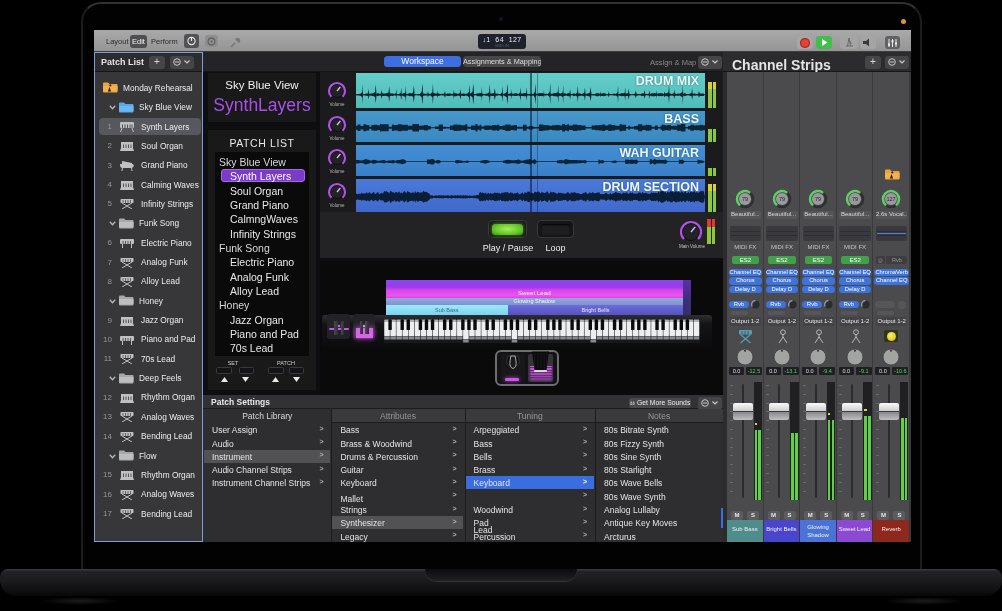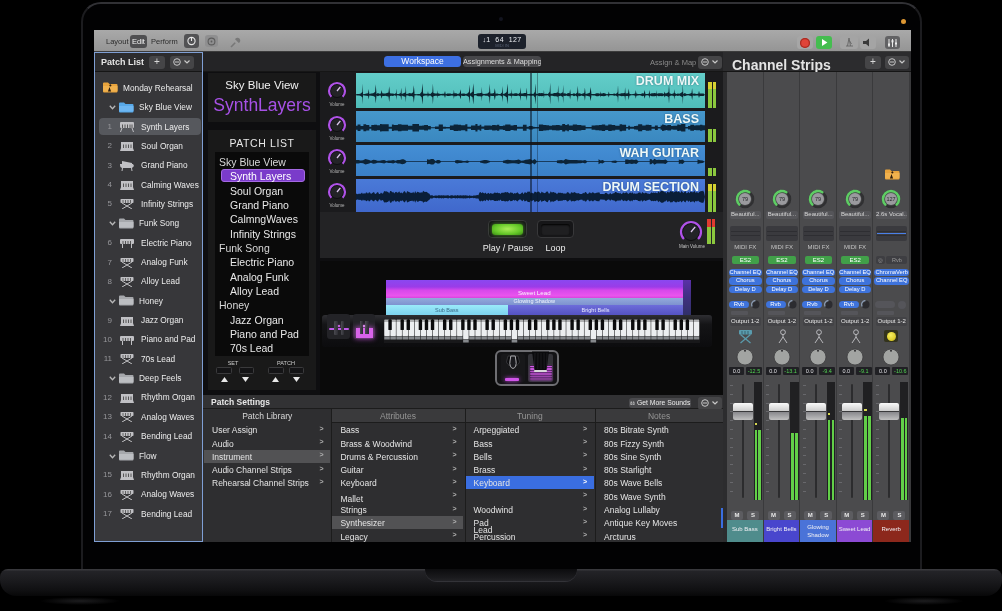--- a/index.html
+++ b/index.html
@@ -712,21 +712,21 @@
 <div style="left:501.1px;top:379px;width:1px;height:133px;background:#1c1c1c;"></div>
 <div class="t" style="left:118px;top:395.2px;width:106.4px;height:10px;font-size:8.5px;color:#e4e4e4;">User Assign</div>
 <div style="left:225.4px;top:394.7px;width:9px;height:10px;font-size:7px;font-weight:bold;color:#b0b0b0;">&gt;</div>
 <div class="t" style="left:118px;top:408.5px;width:106.4px;height:10px;font-size:8.5px;color:#e4e4e4;">Audio</div>
 <div style="left:225.4px;top:408.0px;width:9px;height:10px;font-size:7px;font-weight:bold;color:#b0b0b0;">&gt;</div>
 <div style="left:110px;top:419.6px;width:126.4px;height:13.3px;background:#525254;"></div>
 <div class="t" style="left:118px;top:421.8px;width:106.4px;height:10px;font-size:8.5px;color:#e4e4e4;">Instrument</div>
 <div style="left:225.4px;top:421.3px;width:9px;height:10px;font-size:7px;font-weight:bold;color:#b0b0b0;">&gt;</div>
 <div class="t" style="left:118px;top:435.1px;width:106.4px;height:10px;font-size:8.5px;color:#e4e4e4;">Audio Channel Strips</div>
 <div style="left:225.4px;top:434.6px;width:9px;height:10px;font-size:7px;font-weight:bold;color:#b0b0b0;">&gt;</div>
-<div class="t" style="left:118px;top:448.4px;width:106.4px;height:10px;font-size:8.5px;color:#e4e4e4;">Rehearsal Channel Strips</div>
+<div class="t" style="left:118px;top:448.4px;width:106.4px;height:10px;font-size:8.5px;color:#e4e4e4;">Instrument Channel Strips</div>
 <div style="left:225.4px;top:447.9px;width:9px;height:10px;font-size:7px;font-weight:bold;color:#b0b0b0;">&gt;</div>
 <div class="t" style="left:246.4px;top:395.2px;width:111.1px;height:10px;font-size:8.5px;color:#e4e4e4;">Bass</div>
 <div style="left:358.5px;top:394.7px;width:9px;height:10px;font-size:7px;font-weight:bold;color:#b0b0b0;">&gt;</div>
 <div class="t" style="left:246.4px;top:408.5px;width:111.1px;height:10px;font-size:8.5px;color:#e4e4e4;">Brass &amp; Woodwind</div>
 <div style="left:358.5px;top:408.0px;width:9px;height:10px;font-size:7px;font-weight:bold;color:#b0b0b0;">&gt;</div>
 <div class="t" style="left:246.4px;top:421.8px;width:111.1px;height:10px;font-size:8.5px;color:#e4e4e4;">Drums &amp; Percussion</div>
 <div style="left:358.5px;top:421.3px;width:9px;height:10px;font-size:7px;font-weight:bold;color:#b0b0b0;">&gt;</div>
 <div class="t" style="left:246.4px;top:435.1px;width:111.1px;height:10px;font-size:8.5px;color:#e4e4e4;">Guitar</div>
 <div style="left:358.5px;top:434.6px;width:9px;height:10px;font-size:7px;font-weight:bold;color:#b0b0b0;">&gt;</div>
 <div class="t" style="left:246.4px;top:448.4px;width:111.1px;height:10px;font-size:8.5px;color:#e4e4e4;">Keyboard</div>

